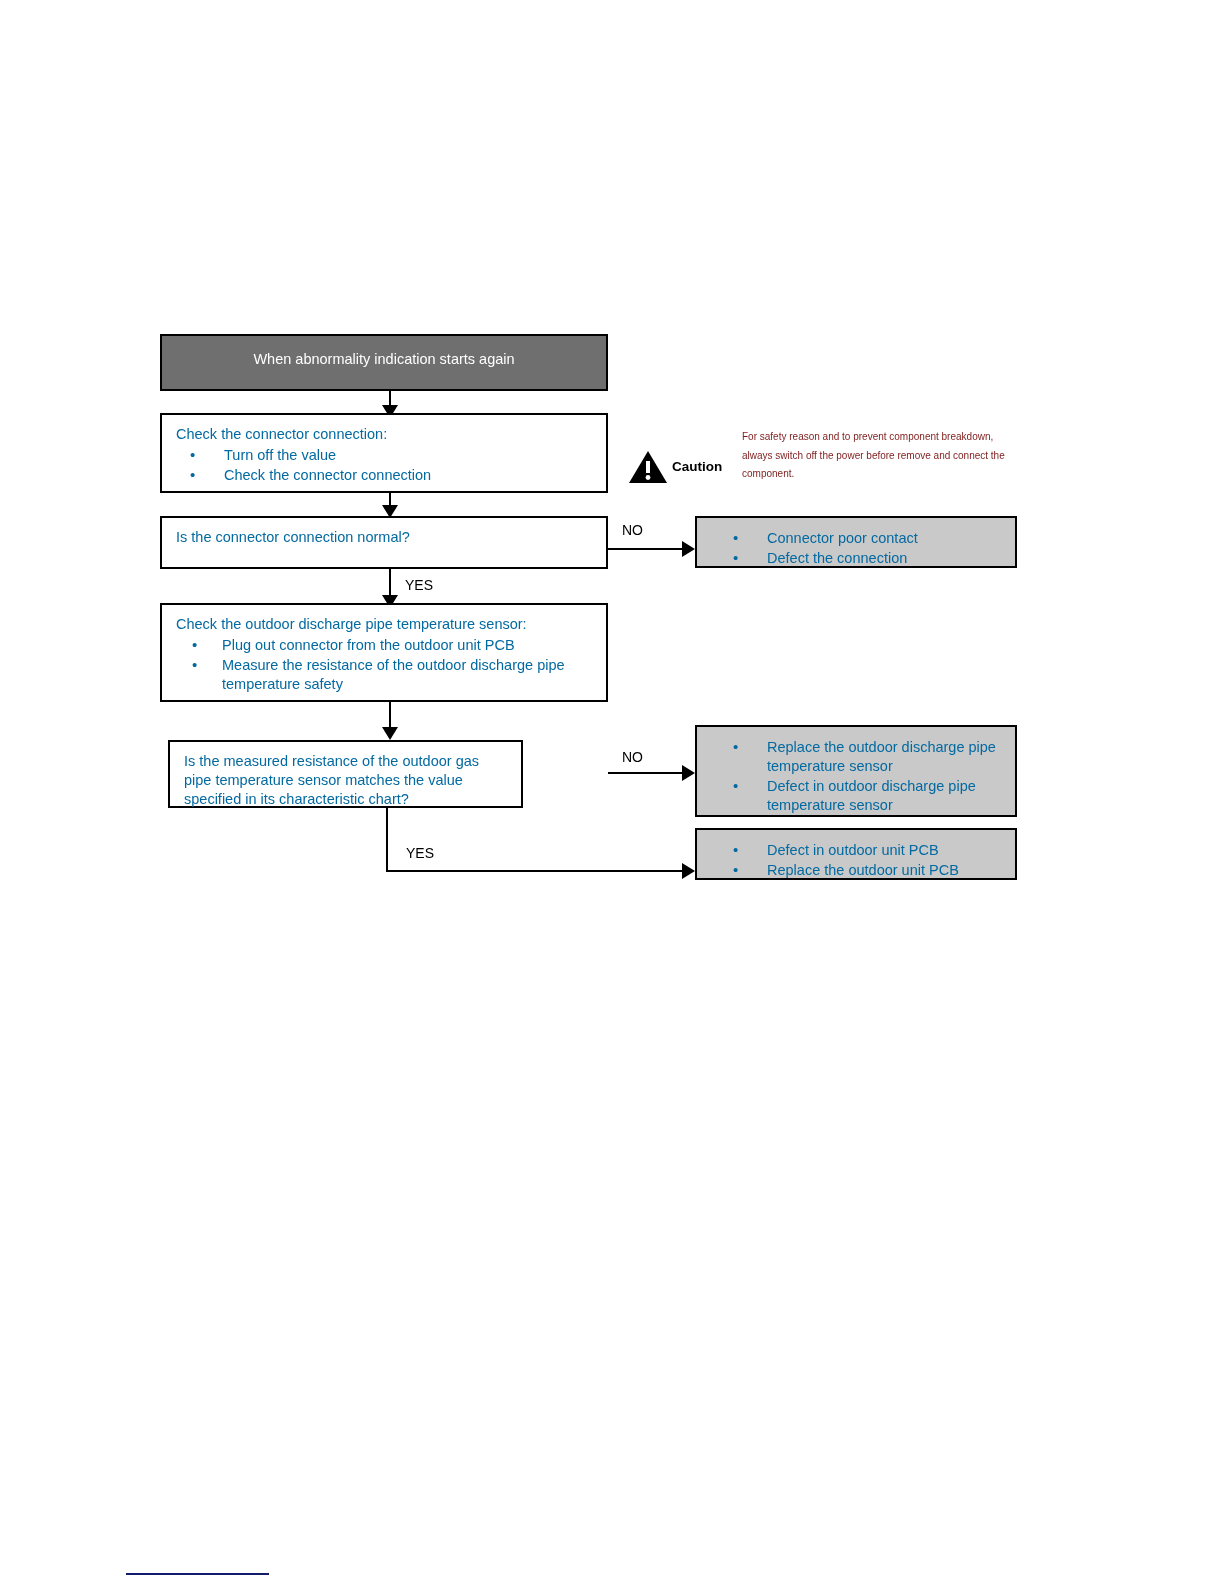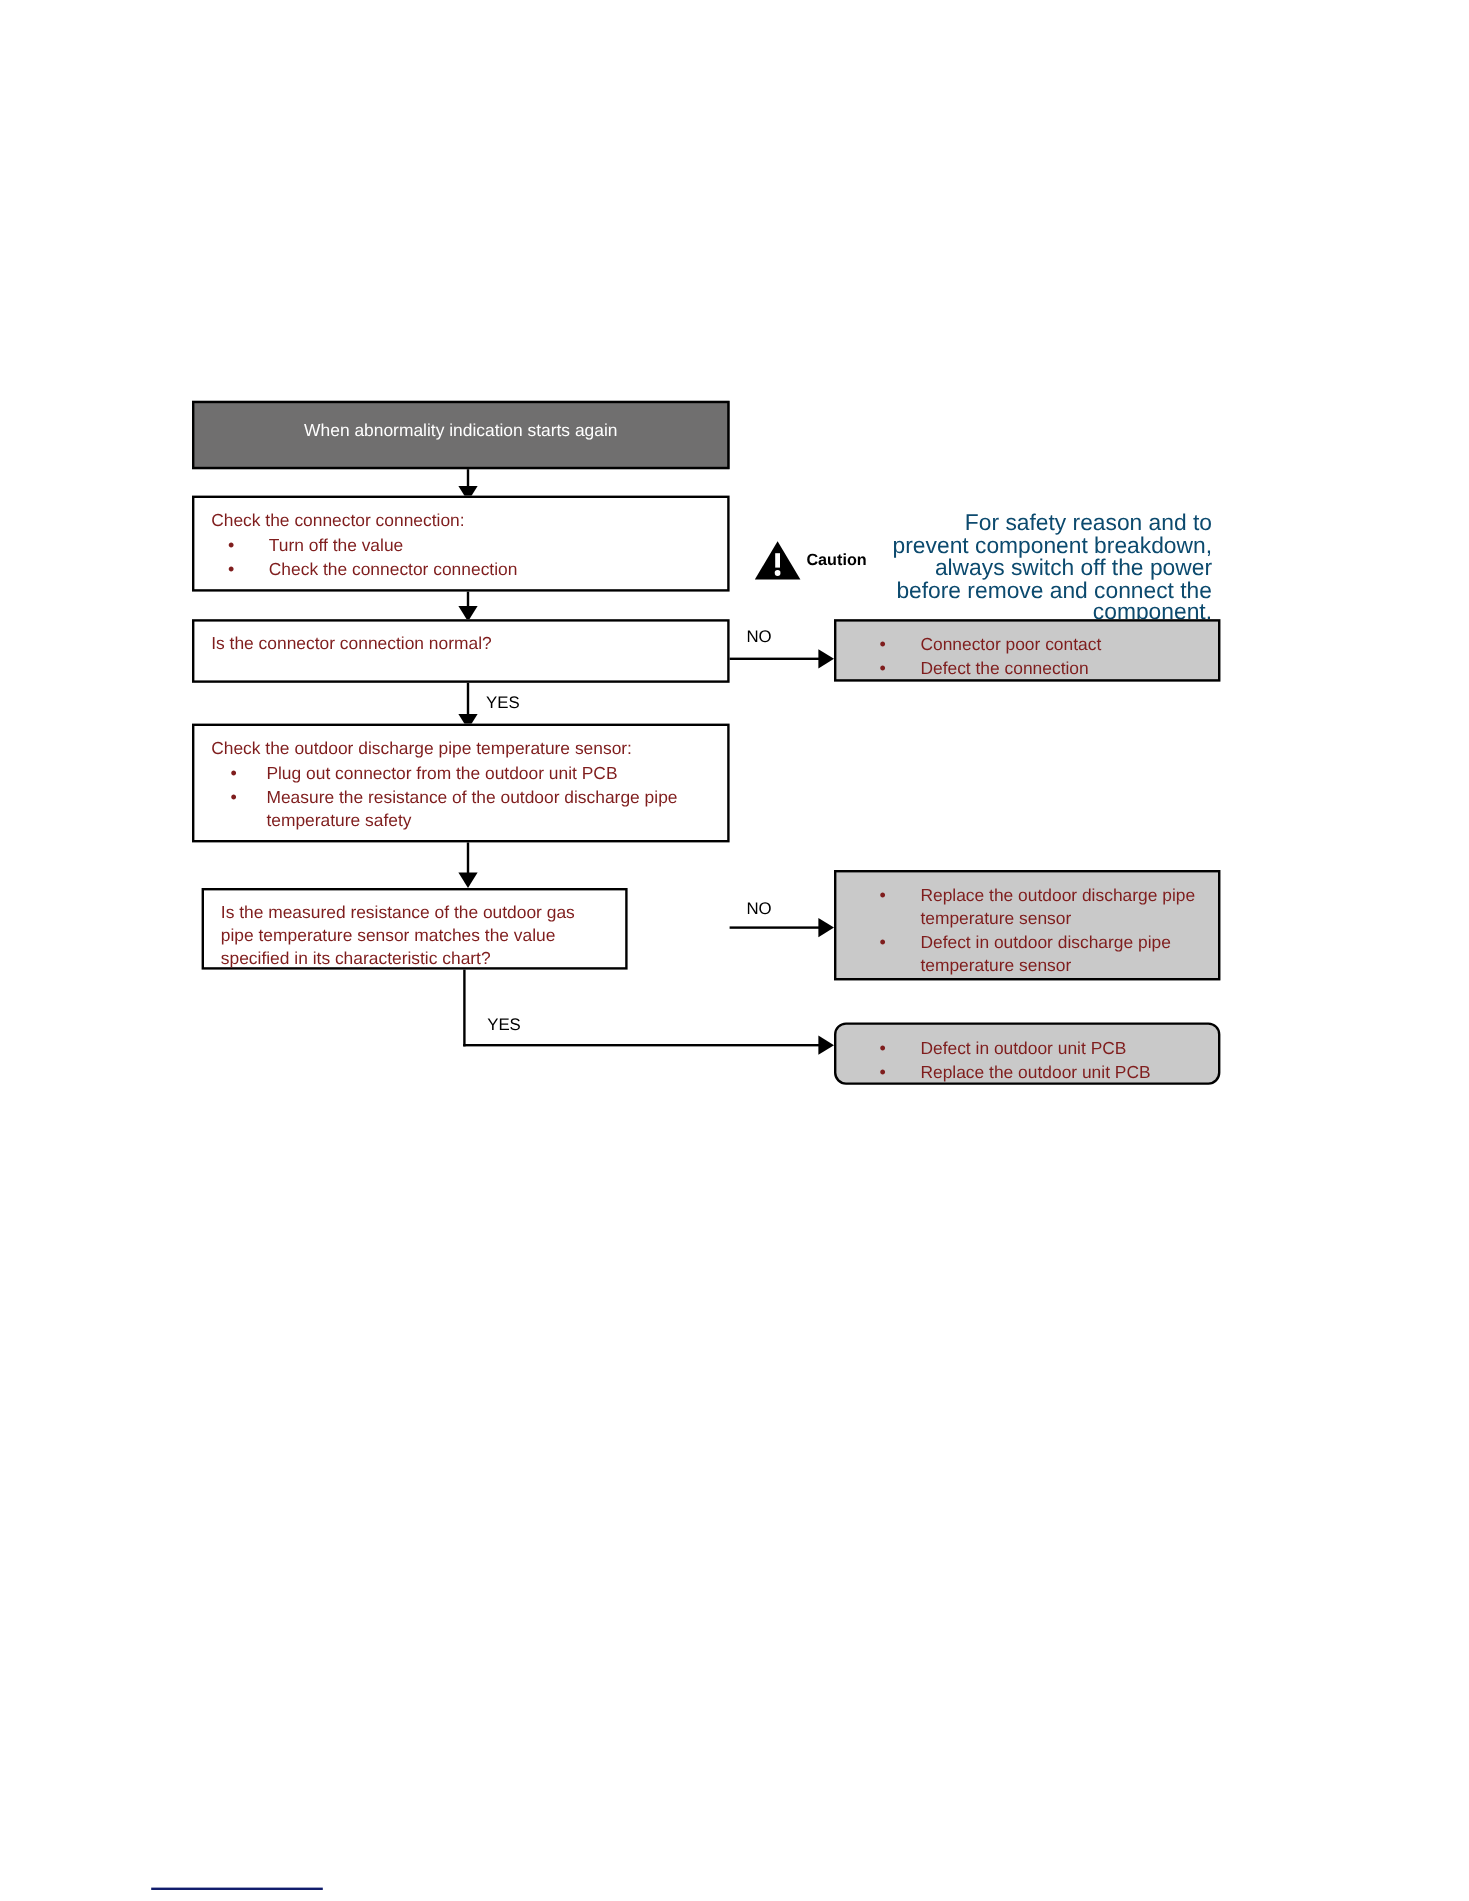--- a/index.html
+++ b/index.html
@@ -19,21 +19,21 @@
   .page { position: absolute; inset: 0; }
 
   
   .box {
     position: absolute;
     box-sizing: border-box;
     border: 2px solid #000000;
     background: #ffffff;
     font-size: 14.5px;
     line-height: 19px;
-    color: #7f1d1d;
+    color: #0369a1;
   }
   .box .inner { padding: 10px 14px 8px 14px; }
 
   .box.start {
     background: #706f6f;
     border-color: #000000;
     color: #ffffff;
   }
   .box.start .inner { padding: 14px 18px; text-align: center; }
 
@@ -109,25 +109,24 @@
     align-items: center;
   }
   .caution-label {
     font-size: 13.5px;
     font-weight: bold;
     margin-left: 4px;
     line-height: 14px;
   }
   .caution-text {
     position: absolute;
-    font-size: 19px;
+    font-size: 10px;
     line-height: 18.5px;
-    color: #0c4a6e;
+    color: #7f1d1d;
     width: 268px;
-    text-align: right;
   }
 
   
   .footer-rule {
     position: absolute;
     height: 2px;
     background: #111d6c;
   }
 </style>
 </head>
@@ -221,21 +220,21 @@
         <li>Defect in outdoor discharge pipe temperature sensor</li>
       </ul>
     </div>
   </div>
 
   <div class="vline" style="left:386px; top:808px; height:64px;"></div>
   <div class="hline" style="left:386px; top:870px; width:300px;"></div>
   <div class="arrow-right" style="left:682px; top:863px;"></div>
   <div class="edge-label" style="left:406px; top:845px;">YES</div>
 
-  <div class="box result" style="left:695px; top:852px; width:322px; height:52px;border-radius:10px;">
+  <div class="box result" style="left:695px; top:828px; width:322px; height:52px;">
     <div class="inner">
       <ul class="blist">
         <li>Defect in outdoor unit PCB</li>
         <li>Replace the outdoor unit PCB</li>
       </ul>
     </div>
   </div>
 
   <div class="footer-rule" style="left:126px; top:1573px; width:143px;"></div>
 

